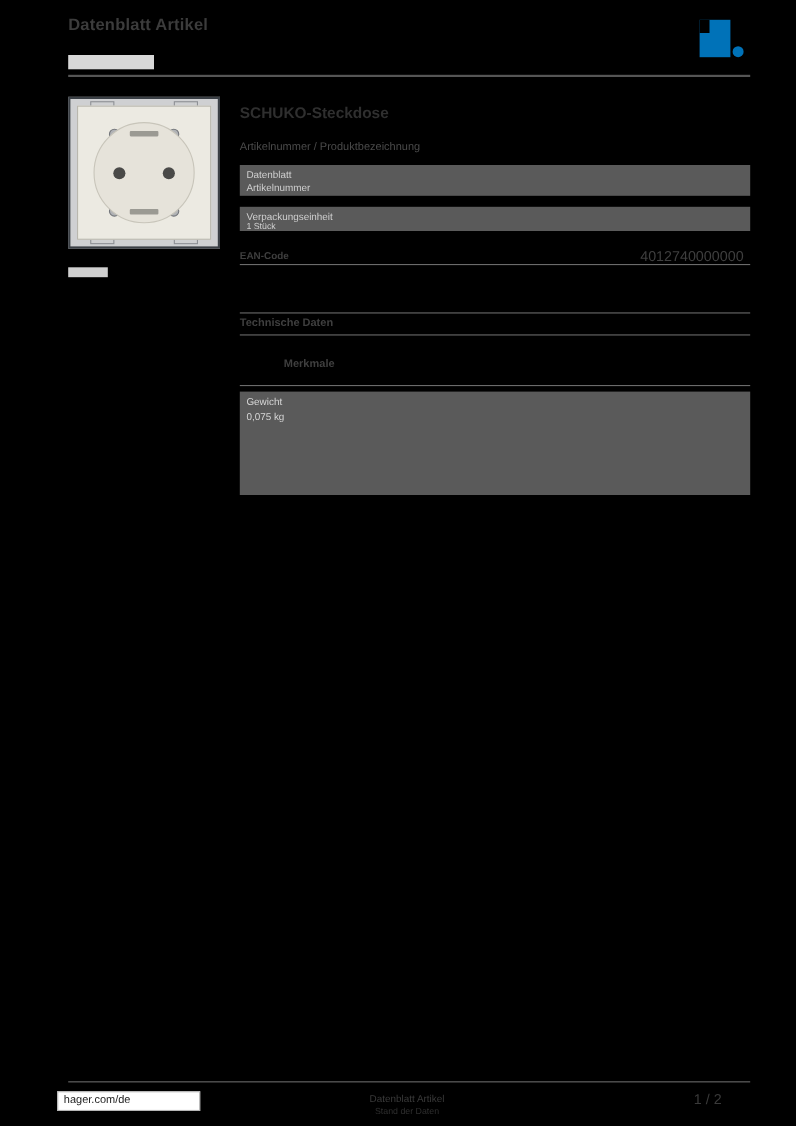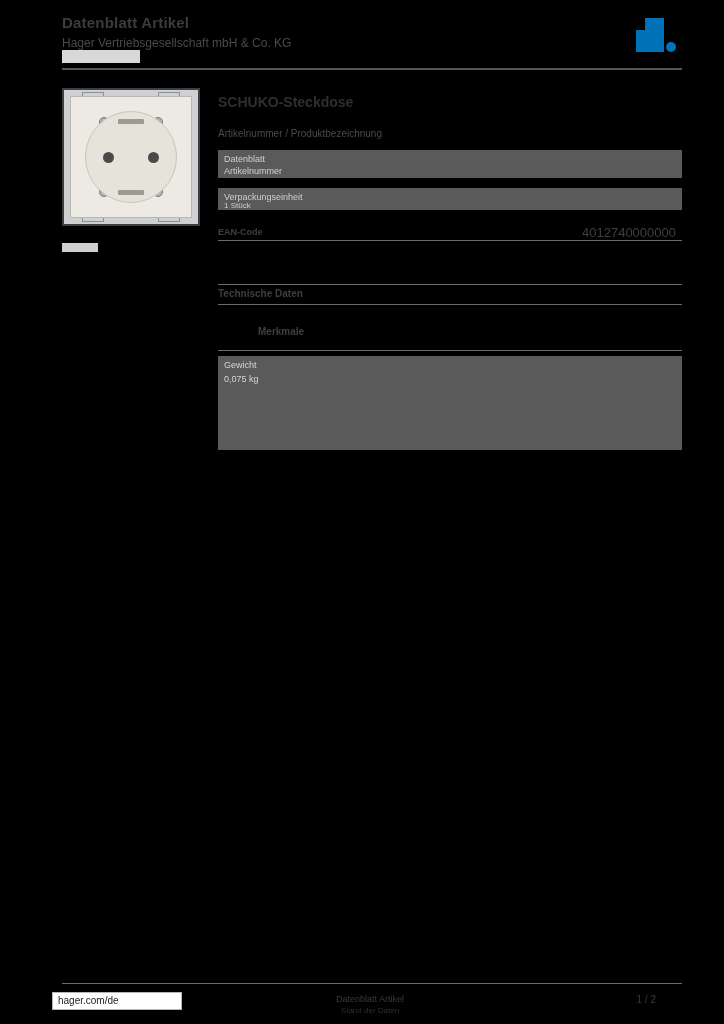--- a/index.html
+++ b/index.html
@@ -298,34 +298,33 @@
   }
   .footer-center .line2 {
     display: block;
     font-size: 8px;
     color: #2f2f2f;
   }
   .footer-page {
     position: absolute;
     right: 42px;
     top: 994px;
-    font-size: 10px;
+    font-size: 13px;
     color: #3a3a3a;
     line-height: 11px;
     white-space: nowrap;
   }
 </style>
 </head>
 <body>
 
 <div class="page">
 
   <div class="header">
     <div class="brand-title">Datenblatt Artikel</div>
-    <div class="brand-sub">Hager Vertriebsgesellschaft mbH &amp; Co. KG</div>
     <div class="brand-sub2"></div>
 
     <div class="logo">
       <div class="logo-block">
         <div class="logo-notch"></div>
       </div>
       <div class="logo-dot"></div>
     </div>
   </div>
 

